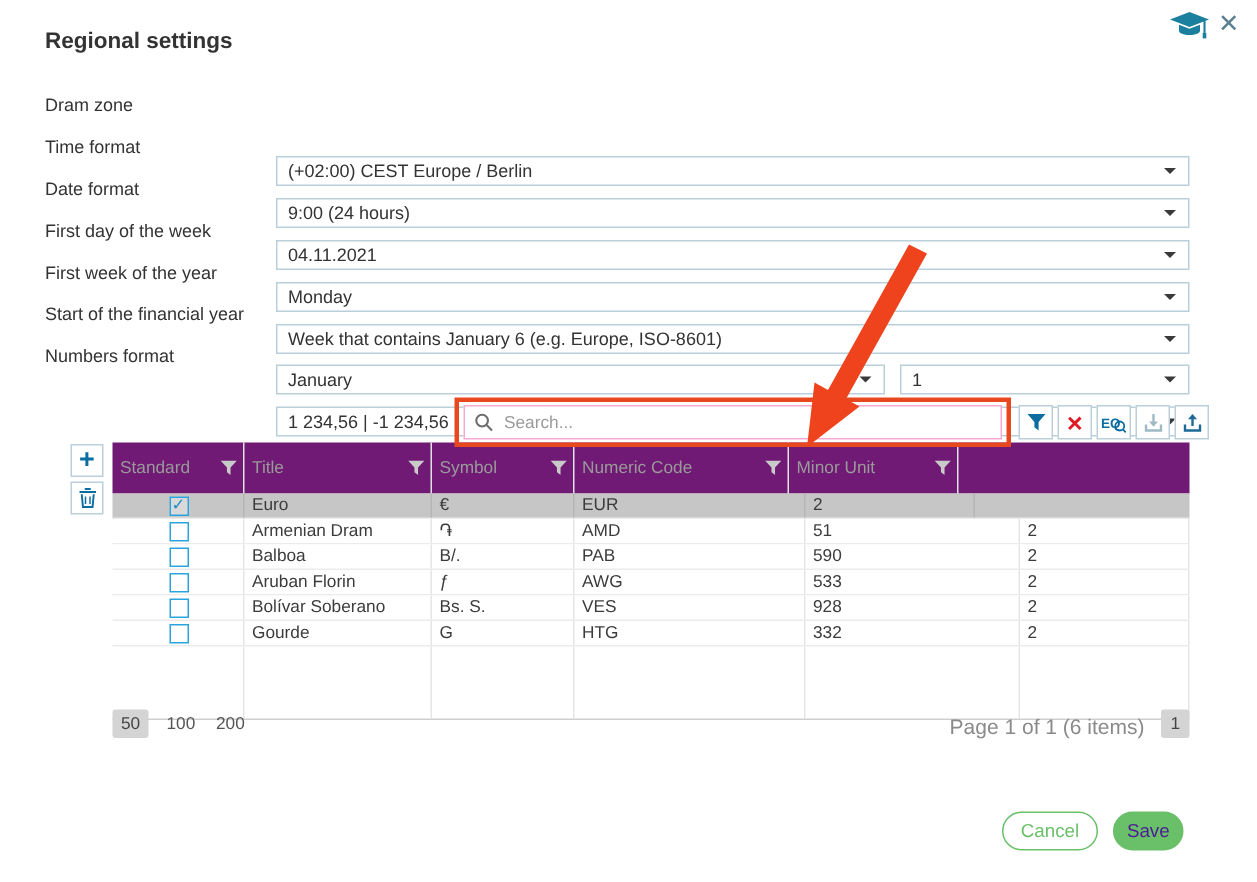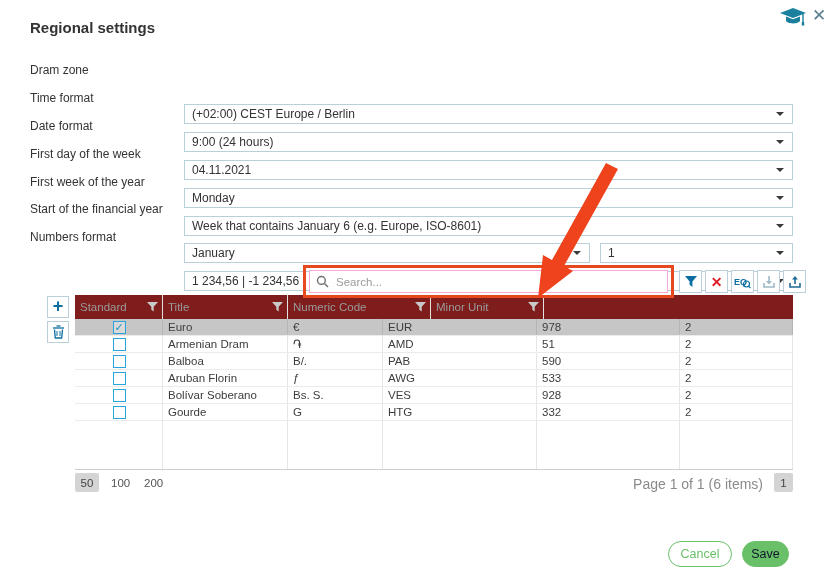--- a/index.html
+++ b/index.html
@@ -33,21 +33,21 @@
   .tool-strip { position:absolute; left:679px; top:270px; display:flex; gap:3px; }
   .tool-btn { width:23px; height:23px; border:1px solid #bacfda; background:#fff;
               display:flex; align-items:center; justify-content:center; cursor:pointer; }
   .xmark { color:#e01b24; font-size:14px; font-weight:bold; line-height:1; }
 
   .side-btn { position:absolute; left:47px; width:22px; height:22px; border:1px solid #bacfda;
               background:#fff; display:flex; align-items:center; justify-content:center; cursor:pointer; }
   .plus { color:#0b6da0; font-size:18px; font-weight:bold; line-height:1; margin-top:-2px; }
 
   .grid { position:absolute; left:75px; top:295px; width:718px; }
-  .g-head { display:flex; background:#7f1d1d; height:24px; }
+  .g-head { display:flex; background:#701a75; height:34px; }
   .g-head .cell { display:flex; align-items:center; justify-content:space-between;
                   font-size:11.5px; color:#9a9a9a; padding:0 4px 0 5px; border-right:1px solid #e2e2e2; }
   .g-row { display:flex; height:17px; border-bottom:1px solid #ebebeb; background:#fff; }
   .g-row .cell { font-size:11.5px; color:#3c3c3c; padding:0 4px 0 5px; display:flex; align-items:center;
                  border-right:1px solid #e6e6e6; white-space:nowrap; overflow:hidden; }
   .g-row.sel { background:#c6c6c6; }
   .g-row.sel .cell { border-right-color:#b5b5b5; }
   .g-fill { display:flex; height:49px; border-bottom:1px solid #cfcfcf; }
   .g-fill .cell { border-right:1px solid #e6e6e6; }
   .c1{width:88px;} .c2{width:125px;} .c3{width:95px;} .c4{width:154px;} .c5{width:143px;} .c6{width:113px;}
@@ -61,21 +61,21 @@
   .psize { position:absolute; top:0; height:19px; min-width:24px; padding:0 5px; display:inline-flex;
            align-items:center; justify-content:center; cursor:pointer; border-radius:2px; color:#555; }
   .psize.active { background:#d4d4d4; color:#444; }
   .pinfo { position:absolute; right:30px; top:3px; color:#8a8a8a; font-size:14px; }
   .pnum { position:absolute; right:0; top:0; width:19px; height:19px; background:#d4d4d4; border-radius:2px;
           display:flex; align-items:center; justify-content:center; color:#444; cursor:pointer; }
 
   .btn { position:absolute; top:541px; height:26px; border-radius:13px; display:flex; align-items:center;
          justify-content:center; font-size:12.5px; cursor:pointer; }
   .btn-cancel { left:668px; width:64px; background:#fff; border:1px solid #6abf69; color:#6abf69; }
-  .btn-save   { left:742px; width:47px; background:#6abf69; border:1px solid #6abf69; color:#0f172a; }
+  .btn-save   { left:742px; width:47px; background:#6abf69; border:1px solid #6abf69; color:#4c1d95; }
 
   .arrow-svg { position:absolute; left:520px; top:155px; z-index:6; pointer-events:none; }
 </style>
 </head>
 <body>
 
 <div class="stage">
 
   <div class="dlg-title">Regional settings</div>
 
@@ -202,20 +202,26 @@
         <svg width="11" height="10" viewBox="0 0 11 10">
             <polygon points="0,0 11,0 6.7,4.7 6.7,9.6 4.3,7.8 4.3,4.7" fill="#c9c9c9"></polygon>
           </svg>
         </div>
       <div class="cell c2">
           <span>Title</span>
         <svg width="11" height="10" viewBox="0 0 11 10">
             <polygon points="0,0 11,0 6.7,4.7 6.7,9.6 4.3,7.8 4.3,4.7" fill="#c9c9c9"></polygon>
           </svg>
         </div>
+      <div class="cell c3">
+          <span>Symbol</span>
+        <svg width="11" height="10" viewBox="0 0 11 10">
+            <polygon points="0,0 11,0 6.7,4.7 6.7,9.6 4.3,7.8 4.3,4.7" fill="#c9c9c9"></polygon>
+          </svg>
+        </div>
       <div class="cell c5">
           <span>Numeric Code</span>
         <svg width="11" height="10" viewBox="0 0 11 10">
             <polygon points="0,0 11,0 6.7,4.7 6.7,9.6 4.3,7.8 4.3,4.7" fill="#c9c9c9"></polygon>
           </svg>
         </div>
       <div class="cell c6">
           <span>Minor Unit</span>
         <svg width="11" height="10" viewBox="0 0 11 10">
             <polygon points="0,0 11,0 6.7,4.7 6.7,9.6 4.3,7.8 4.3,4.7" fill="#c9c9c9"></polygon>
@@ -225,21 +231,20 @@
 
     <div class="g-row sel">
       <div class="cell c1 body">
           <div class="cbx">
             <span>✓</span>
           </div>
         </div>
       <div class="cell c2">Euro</div>
       <div class="cell c3">€</div>
       <div class="cell c4">EUR</div>
-      <div class="cell c5">978</div>
       <div class="cell c6">2</div>
     </div>
     <div class="g-row">
       <div class="cell c1 body">
           <div class="cbx"></div>
         </div>
       <div class="cell c2">Armenian Dram</div>
       <div class="cell c3">֏</div>
       <div class="cell c4">AMD</div>
       <div class="cell c5">51</div>

